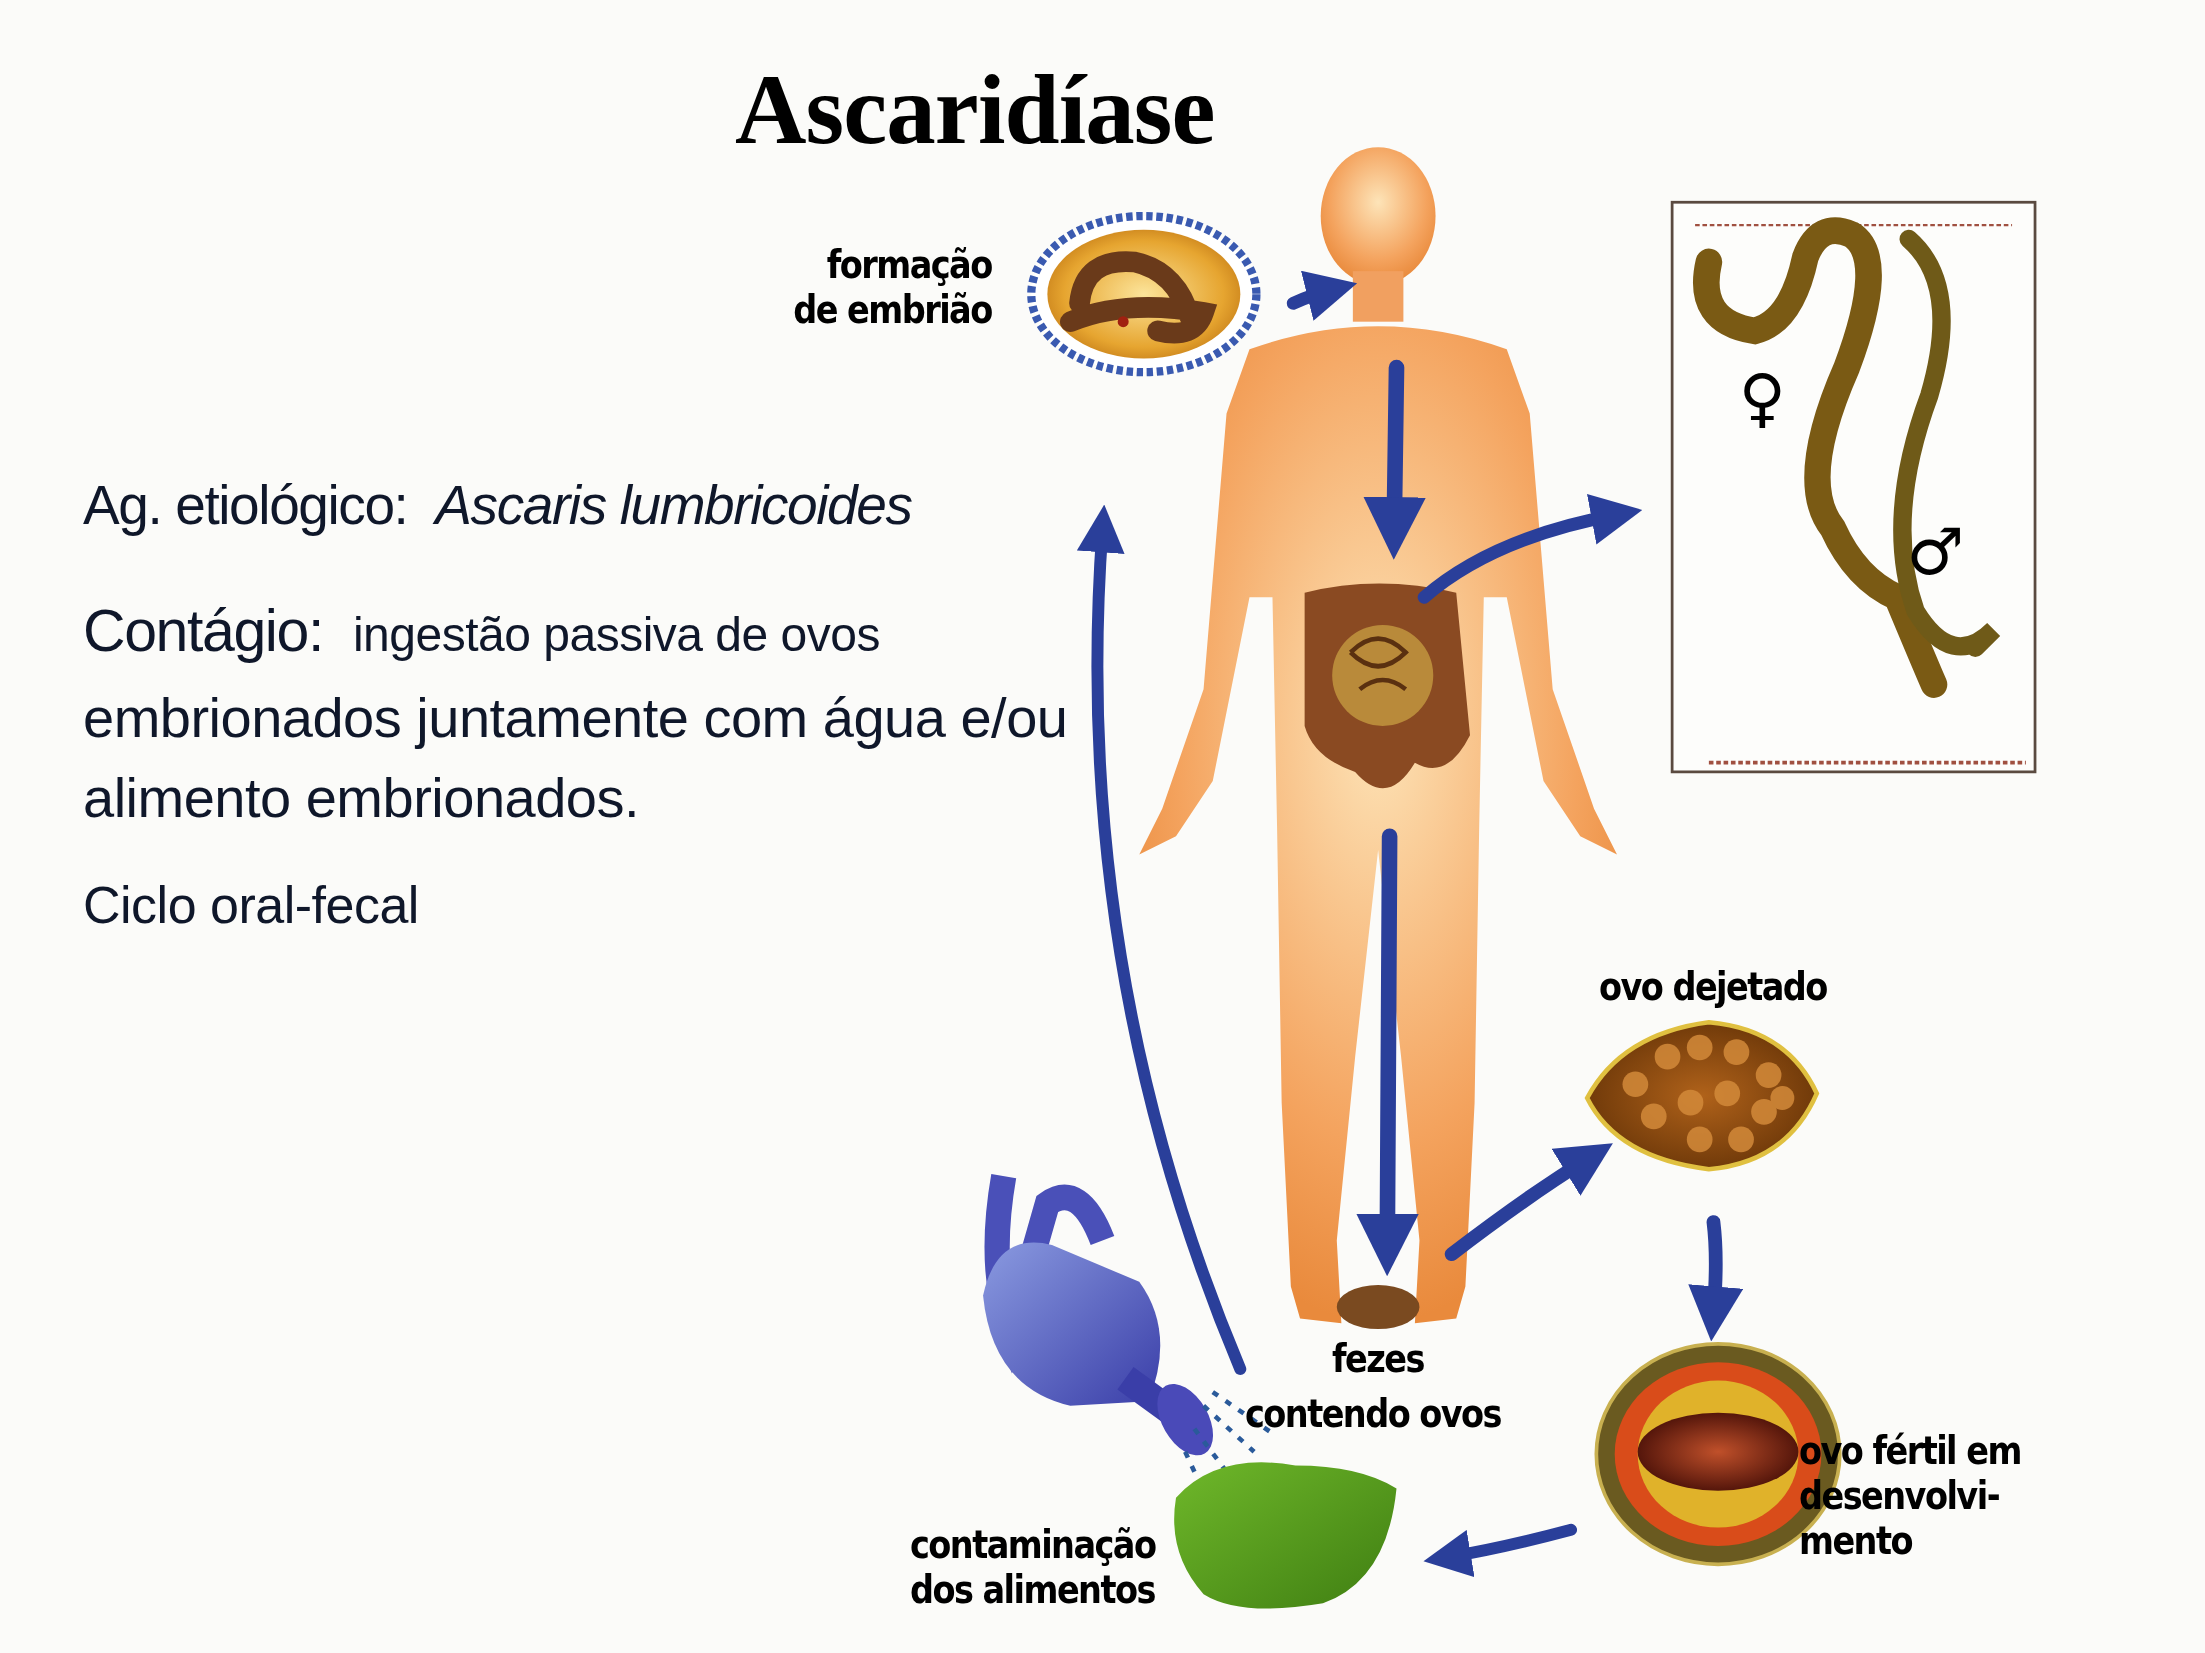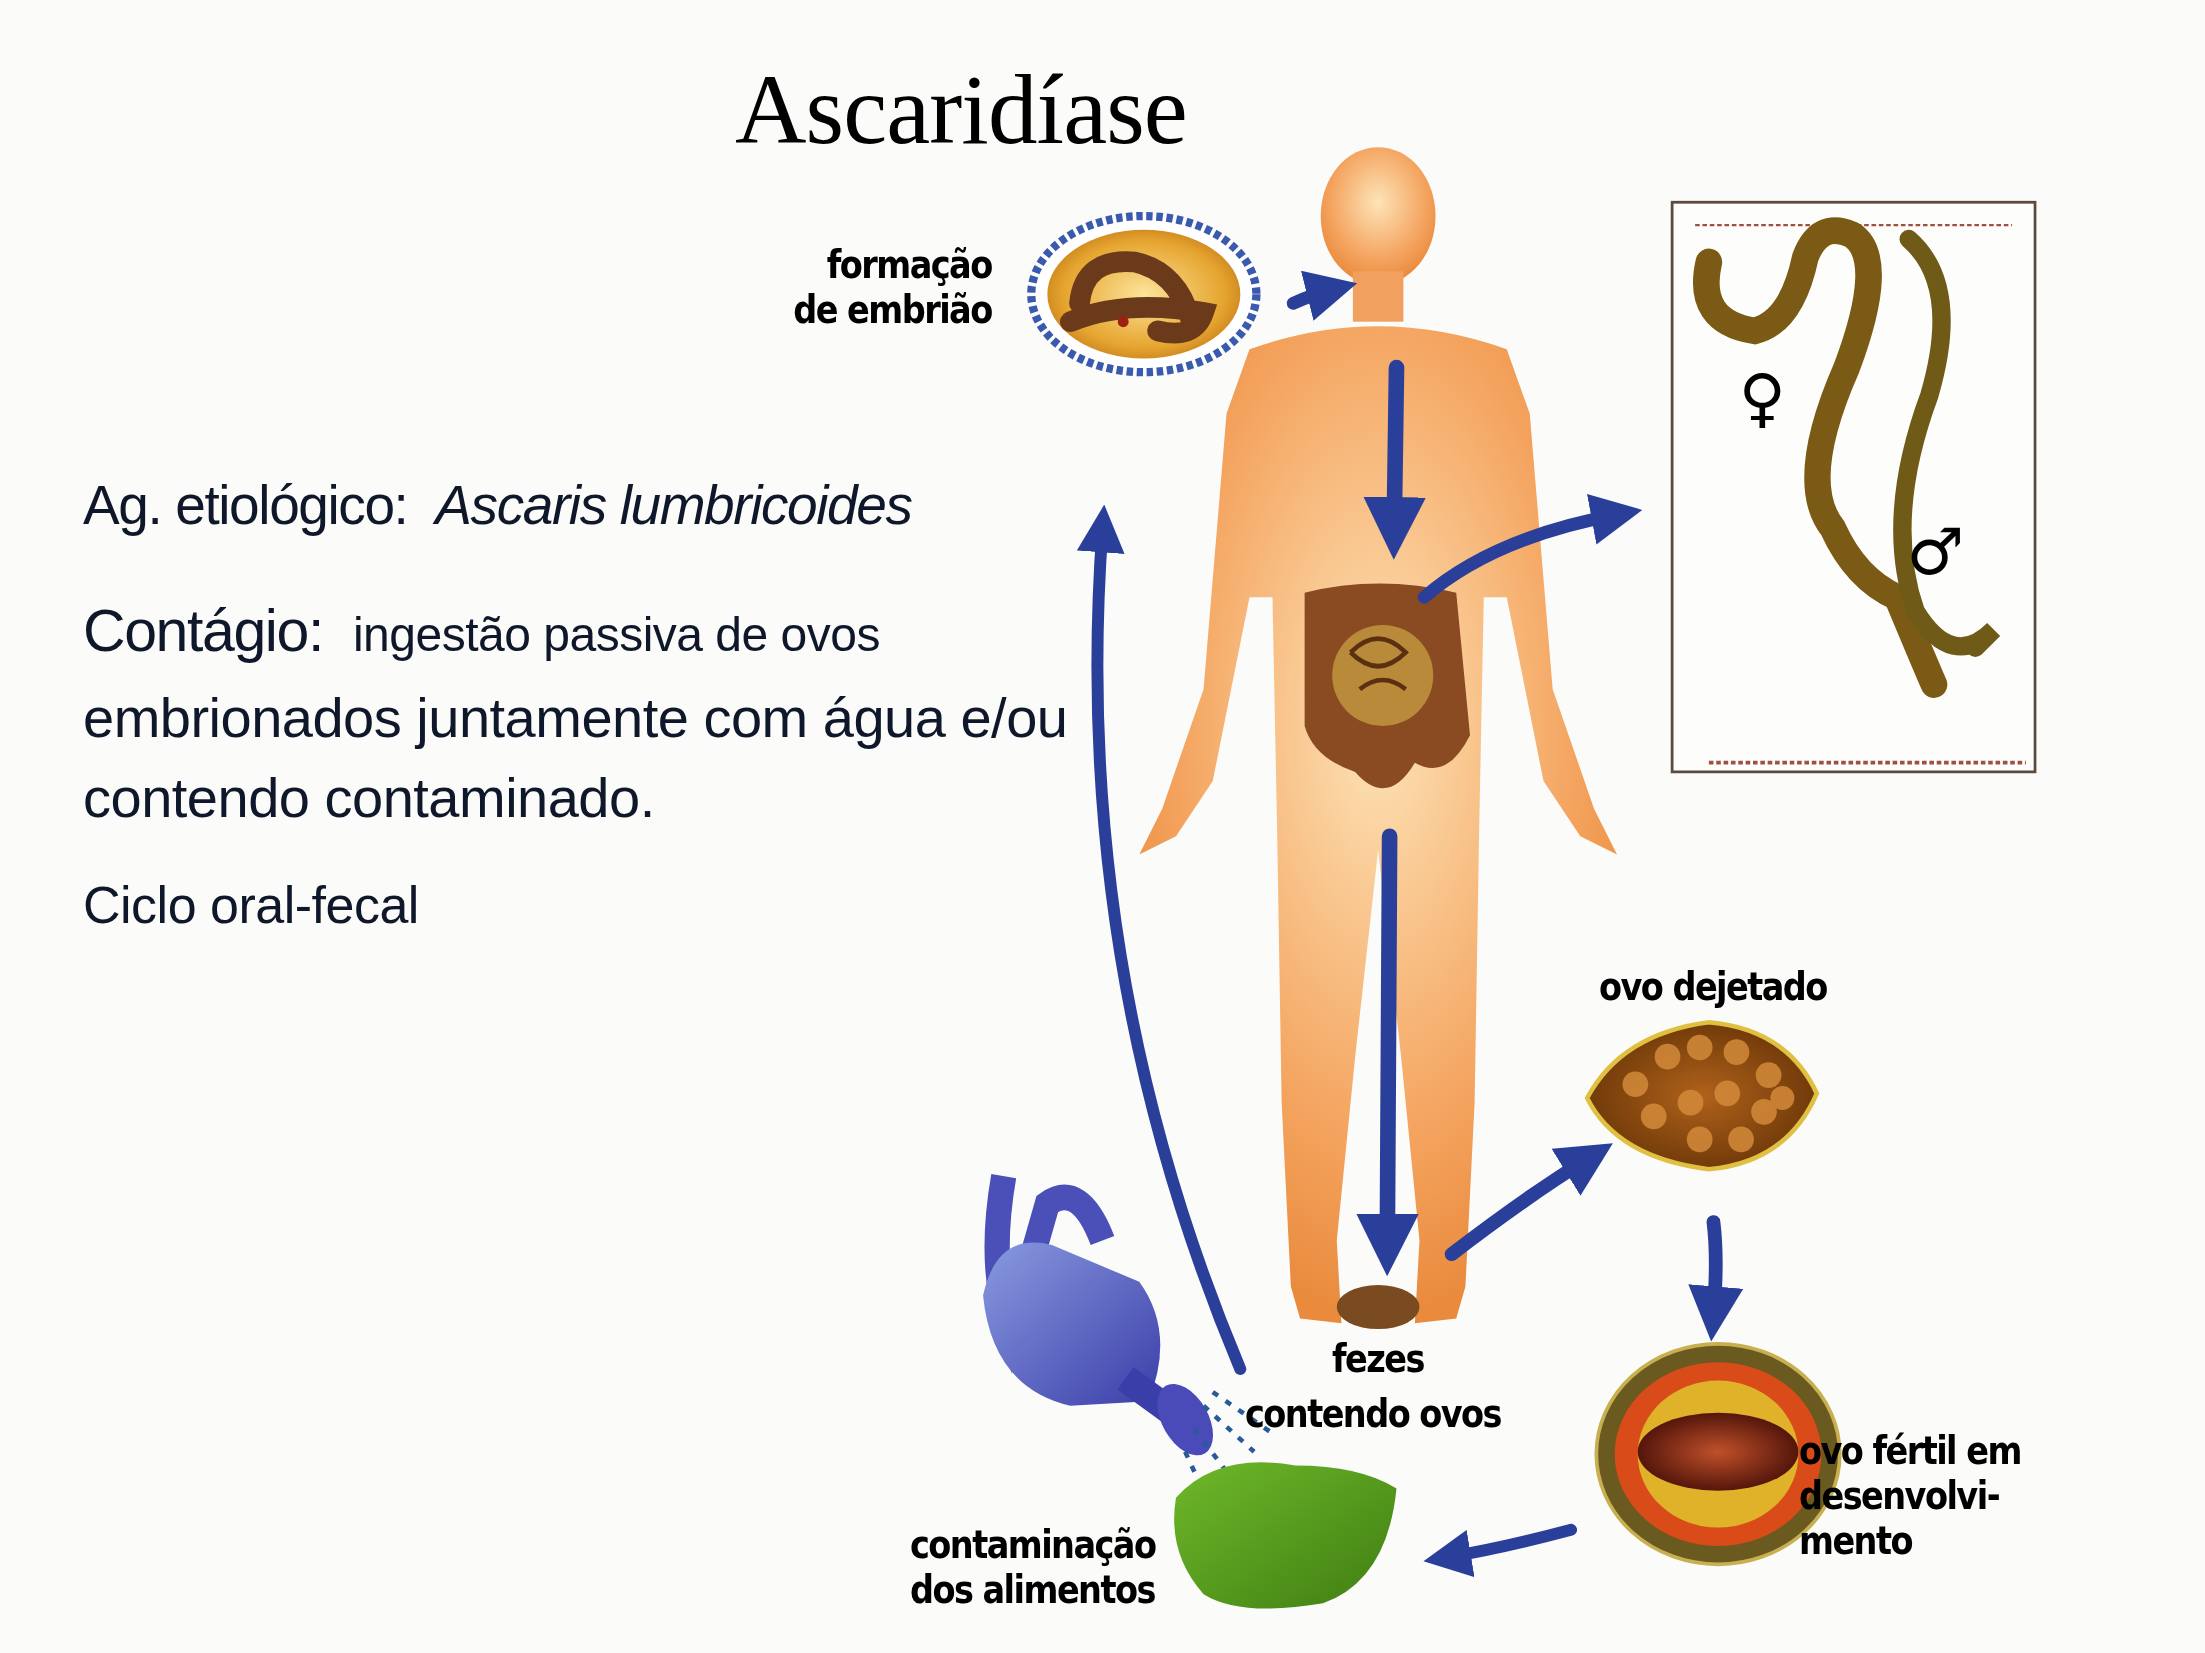--- a/index.html
+++ b/index.html
@@ -6,21 +6,21 @@
   body {
     width:2205px; height:1654px; position:relative; overflow:hidden;
     background:#fbfbf9;
     font-family:"Liberation Sans", sans-serif;
     color:#000;
   }
   .abs { position:absolute; }
   .title {
     left:735px; top:60px;
     font-family:"Liberation Serif", serif;
-    font-size:99px; letter-spacing:-0.9px; line-height:1;
+    font-size:99px; letter-spacing:-0.9px; line-height:1;font-weight:bold;
   }
   .txt { font-family:"Liberation Sans", sans-serif; color:#0f172a; }
   .agent { left:83px; top:473px; font-size:55px; letter-spacing:-1.4px; white-space:nowrap; }
   .agent i { font-style:italic; }
   .contagio-head { left:83px; top:597px; font-size:59px; letter-spacing:-1.4px; white-space:nowrap; }
   .contagio-head span.body { font-size:48px; letter-spacing:-0.5px;text-align:right; }
   .c-line { left:83px; font-size:56px; letter-spacing:-0.5px; white-space:nowrap; }
   .ciclo { left:83px; top:875px; font-size:52px; letter-spacing:-0.5px; }
   .lbl { font-family:"DejaVu Sans", sans-serif; font-weight:bold; font-size:39px; line-height:1.15; letter-spacing:-1.8px; transform:scaleX(0.86); transform-origin:left top; white-space:nowrap; }
   .lbl.right { text-align:right; transform-origin:right top; }
@@ -33,21 +33,21 @@
 
 <div class="abs txt agent">
   <span>Ag. etiológico:</span>&nbsp;
   <i>Ascaris lumbricoides</i>
 </div>
 <div class="abs txt contagio-head">
   <span>Contágio:</span>&nbsp;
   <span class="body">ingestão passiva de ovos</span>
 </div>
 <div class="abs txt c-line" style="top:685px">embrionados juntamente com água e/ou</div>
-<div class="abs txt c-line" style="top:765px">contendo contaminado.</div>
+<div class="abs txt c-line" style="top:765px">alimento embrionados.</div>
 <div class="abs txt ciclo">Ciclo oral-fecal</div>
 
 <svg width="2205" height="1654" viewBox="0 0 4800 3600">
   <defs>
     <radialGradient id="bodyG" cx="50%" cy="40%" r="60%">
       <stop offset="0%" stop-color="#fde4b8"></stop>
       <stop offset="70%" stop-color="#f4a35e"></stop>
       <stop offset="100%" stop-color="#e98a3c"></stop>
     </radialGradient>
     <radialGradient id="embryoG" cx="50%" cy="50%" r="55%">

